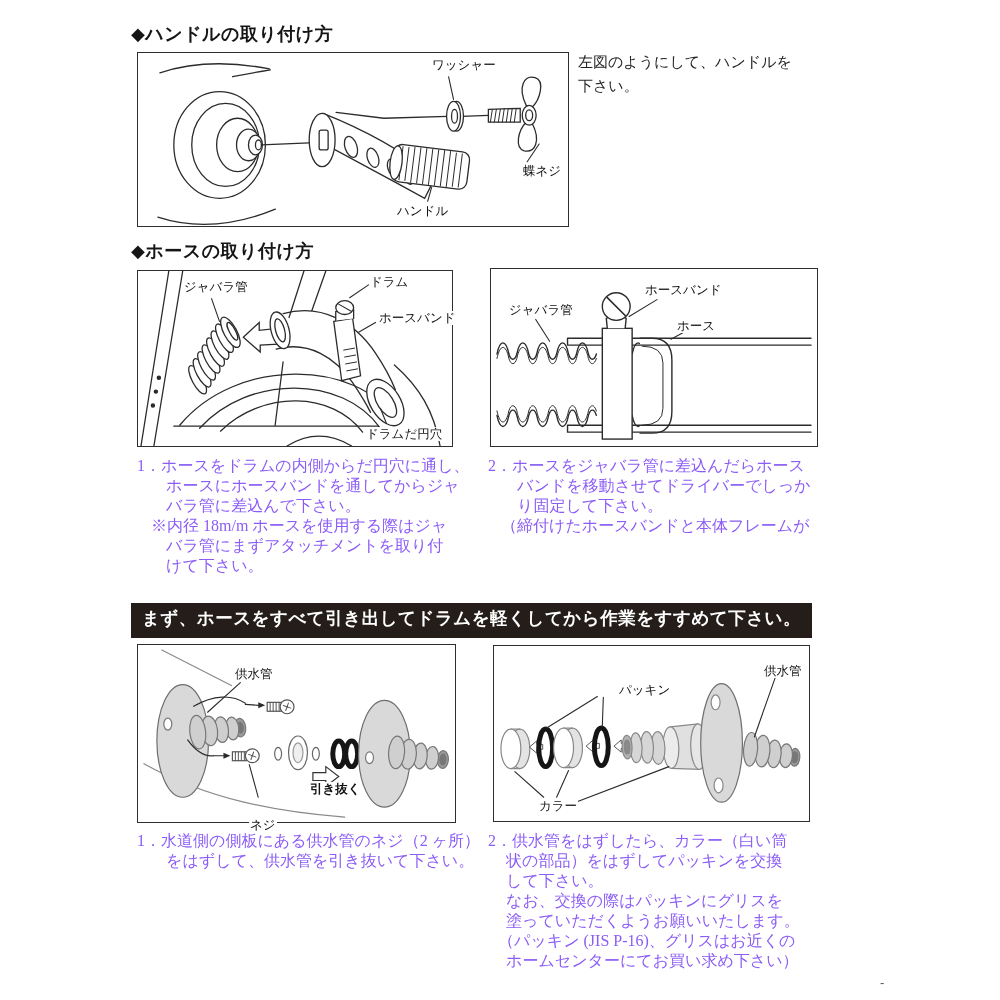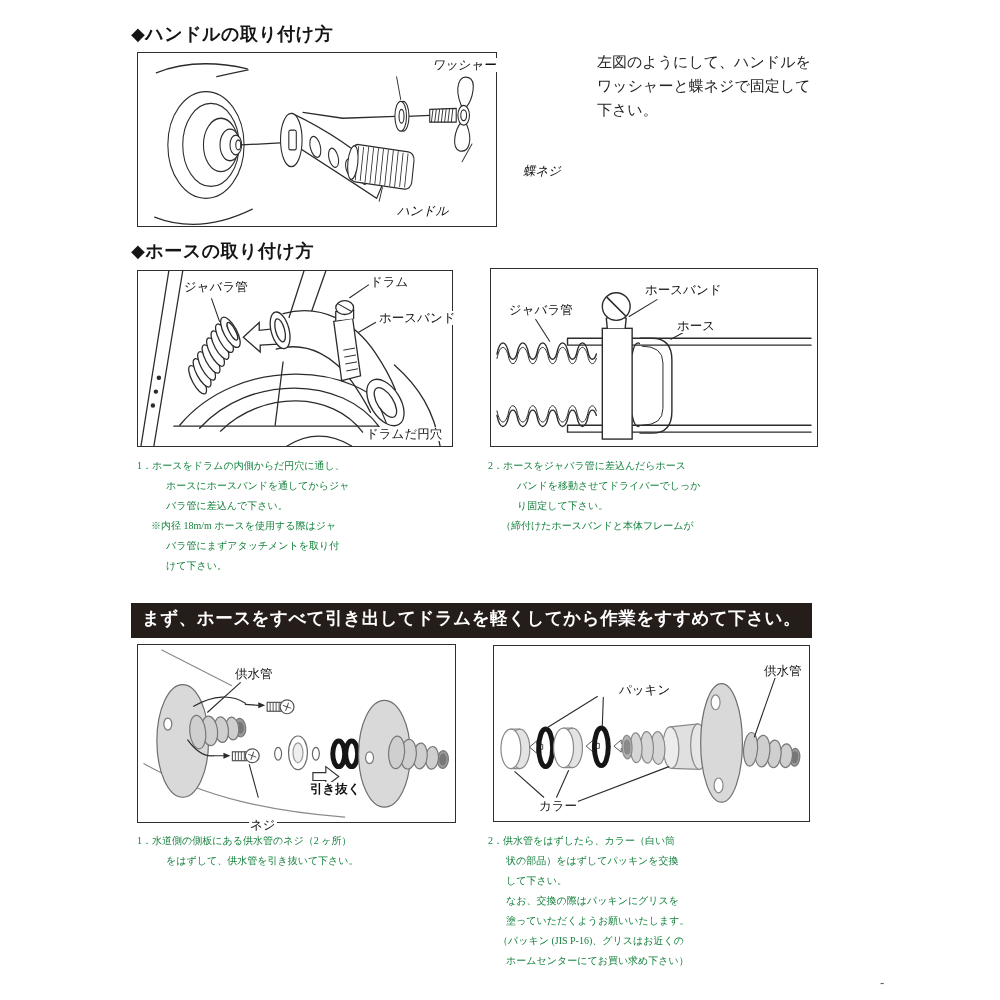--- a/index.html
+++ b/index.html
@@ -22,40 +22,40 @@
     background:#fff;white-space:nowrap;padding:0 1px;z-index:3;
   }
   .note{
     position:absolute;
     font-family:"Liberation Serif","DejaVu Serif",serif;
     font-size:15px;line-height:24px;color:#242424;white-space:nowrap;
   }
   .steps{
     position:absolute;
     font-family:"Liberation Serif","DejaVu Serif",serif;
-    font-size:10px;line-height:20px;color:#15803d;white-space:nowrap;
+    font-size:16px;line-height:20px;color:#8b5cf6;white-space:nowrap;
   }
   .l-c29{padding-left:29px;}
   .l-c18{padding-left:18px;}
   .l-m14{padding-left:14px;}
   .l-p13{padding-left:13px;}
   .l-p10{padding-left:10px;}
   .banner{
     position:absolute;background:#241d1a;color:#ffffff;font-weight:bold;
     font-size:17.5px;line-height:31px;text-align:center;letter-spacing:.5px;
     white-space:nowrap;
   }
   .footer-mark{position:absolute;font-size:13px;color:#555;}
 </style>
 </head>
 <body>
 
 <div class="sec-title" style="left:131px;top:22px;">◆ハンドルの取り付け方</div>
 
-<div class="box" style="left:137px;top:52px;width:360px;height:175px;font-style:italic;">
+<div class="box" style="left:137px;top:52px;width:432px;height:175px;">
   <svg viewBox="0 0 432 175" preserveAspectRatio="none">
     <g stroke="#2b2b2b" stroke-width="1.3" fill="none" stroke-linecap="round">
       <g>
         <path d="M22,20 Q70,4 132,16"></path>
         <path d="M95,24 Q115,20 133,17"></path>
         <path d="M20,166 Q75,184 138,158"></path>
       </g>
       <g>
         <ellipse cx="82" cy="93" rx="46" ry="54" fill="#fff"></ellipse>
         <ellipse cx="88" cy="93" rx="34" ry="42" fill="#fff"></ellipse>
@@ -98,23 +98,22 @@
         <path d="M403,92 L391,110"></path>
         <path d="M291,150 L295,136"></path>
       </g>
     </g>
   </svg>
   <span class="dlabel" style="left:293px;top:5px;">ワッシャー</span>
   <span class="dlabel" style="left:384px;top:111px;">蝶ネジ</span>
   <span class="dlabel" style="left:258px;top:151px;">ハンドル</span>
 </div>
 
-<div class="note" style="left:578px;top:50px;margin-left:19px;">
+<div class="note" style="left:578px;top:50px;">
   <div>左図のようにして、ハンドルを</div>
-  <div>ワッシャーと蝶ネジで固定して</div>
   <div>下さい。</div>
 </div>
 
 <div class="sec-title" style="left:131px;top:239px;">◆ホースの取り付け方</div>
 
 <div class="box" style="left:137px;top:270px;width:316px;height:177px;">
   <svg viewBox="0 0 316 177" preserveAspectRatio="none">
     <g stroke="#2b2b2b" stroke-width="1.3" fill="none" stroke-linecap="round">
       <g>
         <path d="M31,0 L3,177 M45,0 L16,177"></path>

